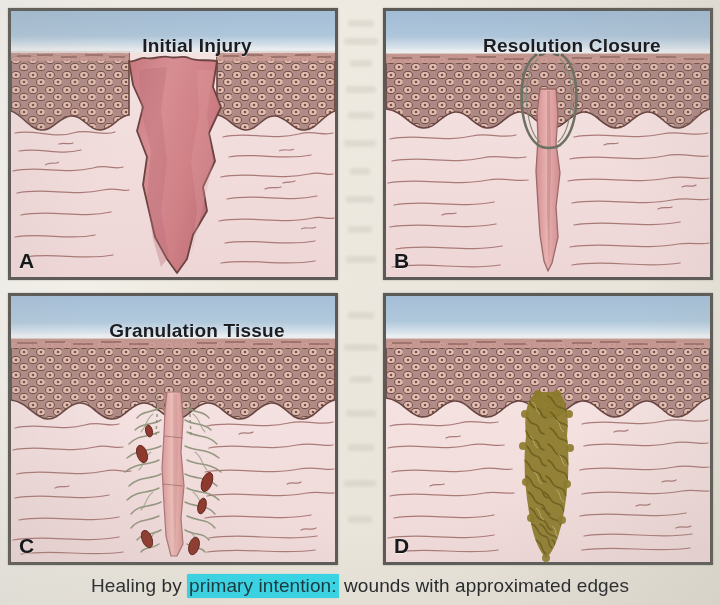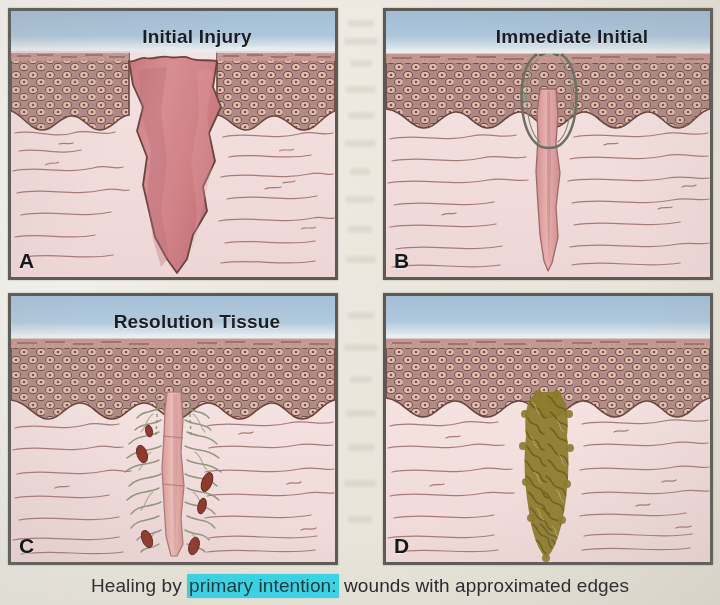--- a/index.html
+++ b/index.html
@@ -59,21 +59,21 @@
 
   .scene { position: absolute; inset: 0; }
   .scene svg { display: block; width: 100%; height: 100%; }
 
   .title-bar {
     position: absolute;
     left: 8px; right: 0; top: 0;
     height: 46px;
     z-index: 6;
     display: flex;
-    align-items: center;
+    align-items: flex-end;
     justify-content: center;
     padding-top: 6px;
     box-sizing: border-box;
     pointer-events: none;
     padding-left: 40px;
   }
   .title-text {
     font-size: 19px;
     font-weight: bold;
     color: #1b1d22;
@@ -355,21 +355,21 @@
             <path d="M152,40 C158,36 168,36 174,40"></path>
             <path d="M156,30 C152,24 148,22 145,24"></path>
             <path d="M170,30 C174,24 178,23 181,25"></path>
           </g>
 
           <rect x="0" y="0" width="324" height="42" fill="url(#skyB)"></rect>
           <rect x="0" y="38" width="324" height="5" fill="#e9ecee" opacity="0.6"></rect>
         </svg>
       </div>
       <div class="title-bar">
-        <span class="title-text">Immediate Initial</span>
+        <span class="title-text">Resolution Closure</span>
       </div>
       <div class="panel-letter">B</div>
     </div>
 
     <div class="panel" id="panel-c">
       <div class="scene">
         <svg viewBox="0 0 324 266" preserveAspectRatio="none">
           <defs>
             <linearGradient id="skyC" x1="0" y1="0" x2="0" y2="1">
               <stop offset="0%" stop-color="#a6bfd7"></stop>
@@ -494,21 +494,21 @@
           <g stroke="#9a6a68" stroke-width="1" opacity="0.7">
             <line x1="153" y1="140" x2="172" y2="142"></line>
             <line x1="152" y1="188" x2="172" y2="190"></line>
           </g>
 
           <rect x="0" y="0" width="324" height="42" fill="url(#skyC)"></rect>
           <rect x="0" y="38" width="324" height="5" fill="#e9ecee" opacity="0.6"></rect>
         </svg>
       </div>
       <div class="title-bar">
-        <span class="title-text">Resolution Tissue</span>
+        <span class="title-text">Granulation Tissue</span>
       </div>
       <div class="panel-letter">C</div>
     </div>
 
     <div class="panel" id="panel-d">
       <div class="scene">
         <svg viewBox="0 0 324 266" preserveAspectRatio="none">
           <defs>
             <linearGradient id="skyD" x1="0" y1="0" x2="0" y2="1">
               <stop offset="0%" stop-color="#a4bed6"></stop>

